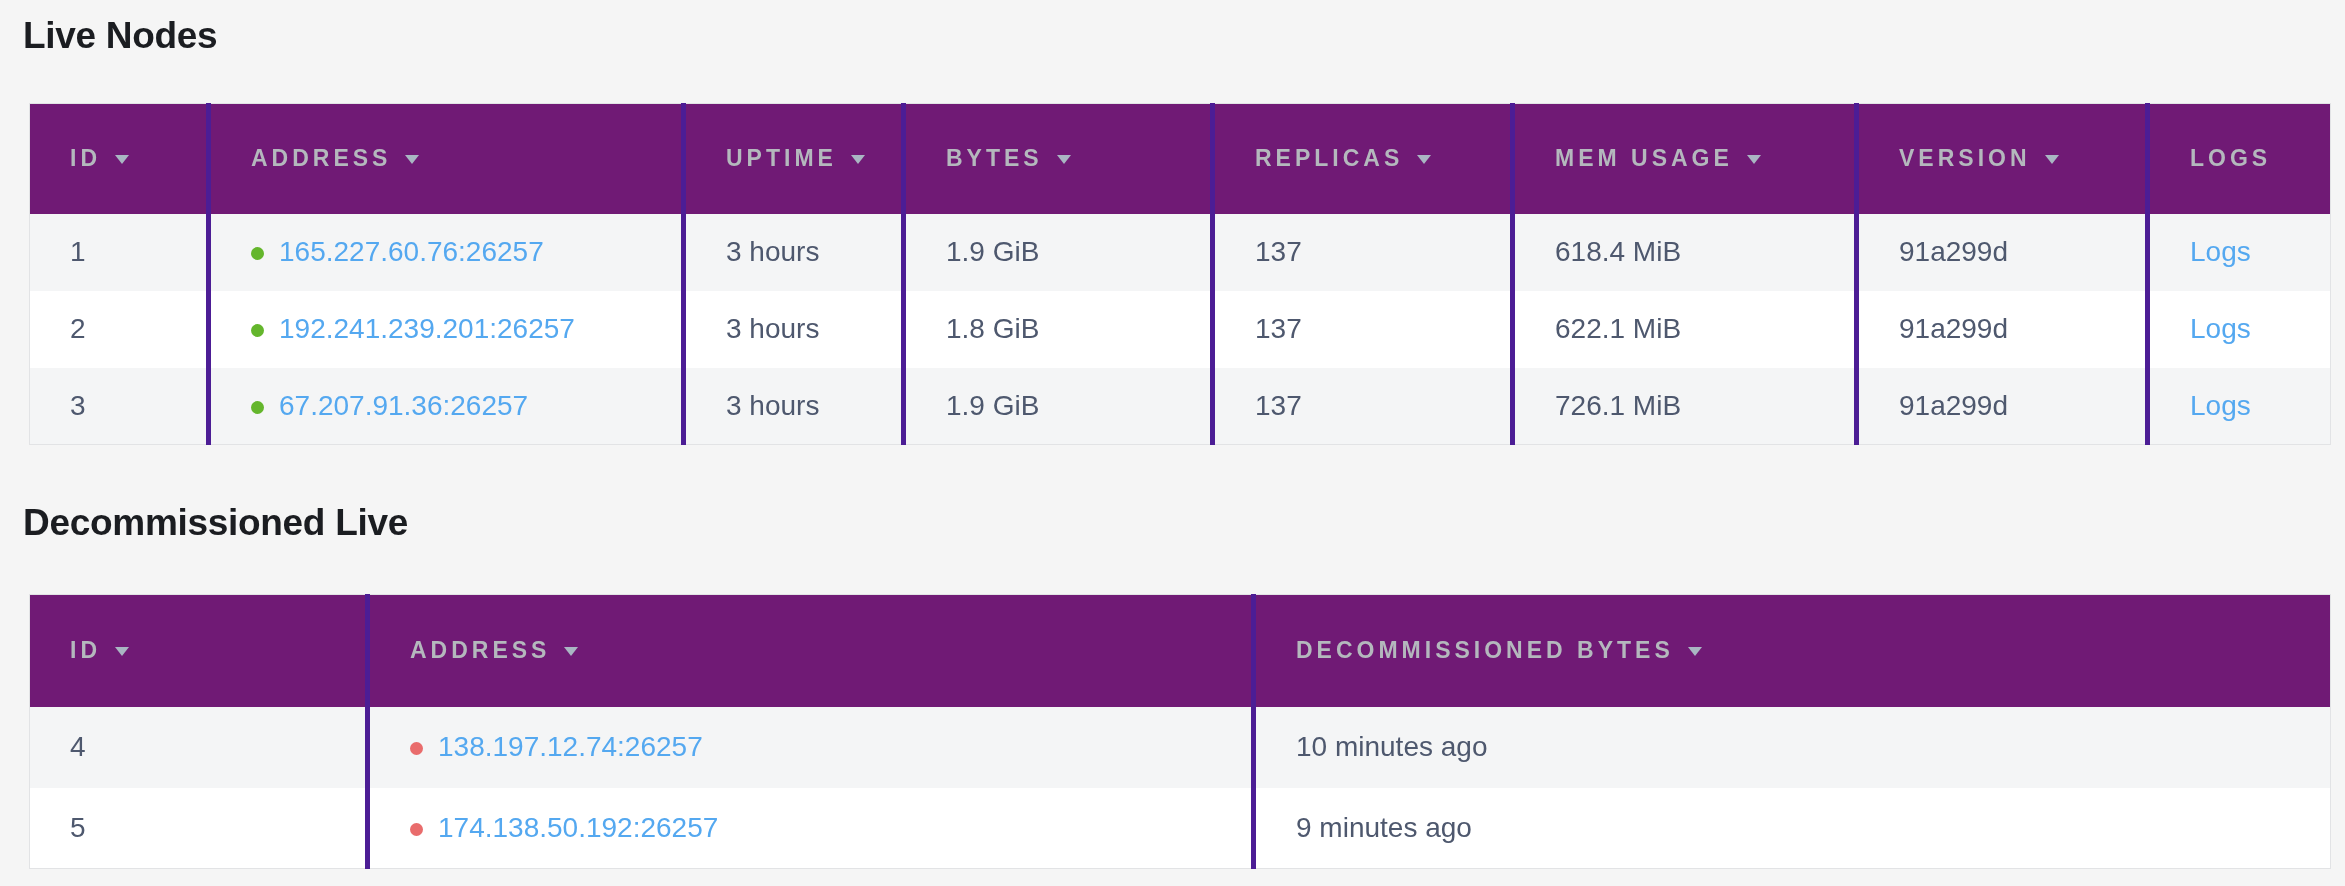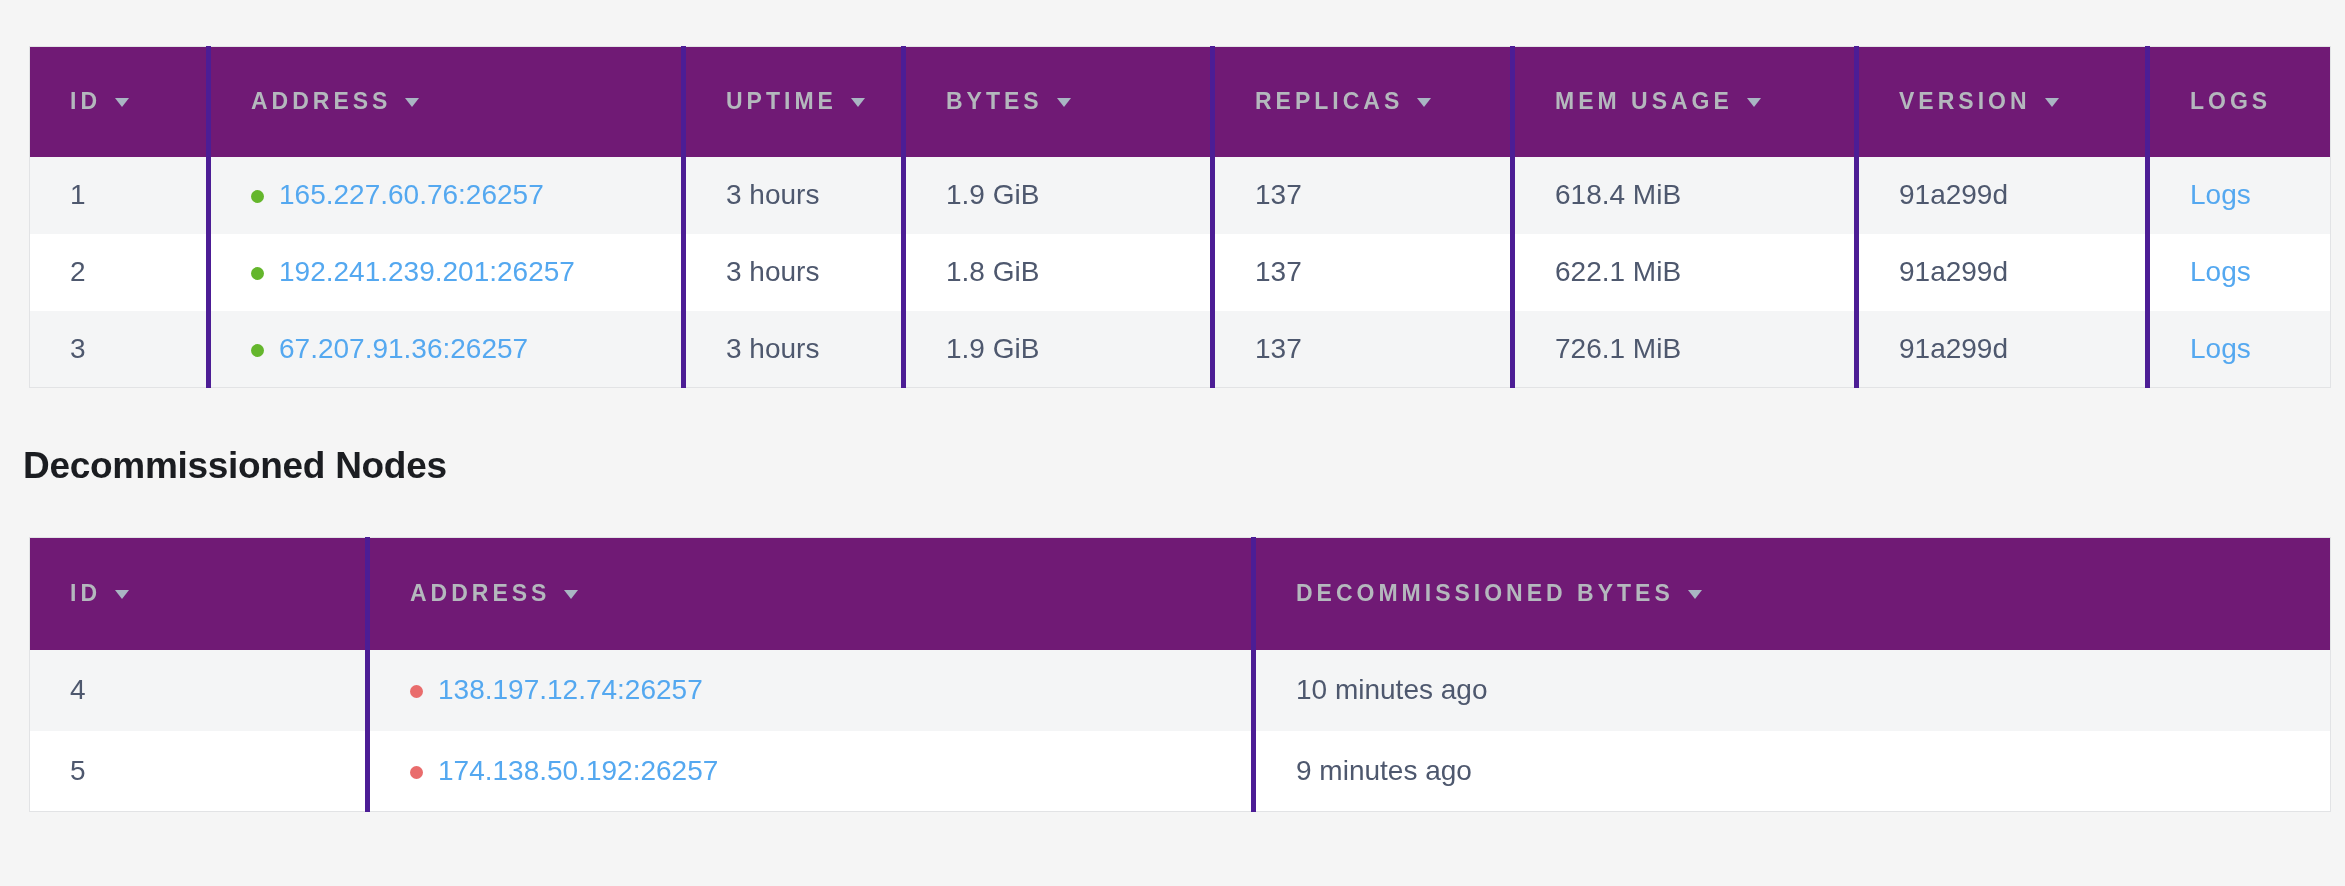--- a/index.html
+++ b/index.html
@@ -87,20 +87,21 @@
     text-decoration: none;
     cursor: pointer;
     margin-top: 16px;
   }
 </style>
 </head>
 <body>
 
 <div class="page">
 
+  <h1 id="live-title" class="section-title">Live Nodes</h1>
 
   <table id="live-table" class="nodes-table">
     <colgroup>
       <col style="width:179px">
         <col style="width:475px">
         <col style="width:220px">
         <col style="width:309px">
       <col style="width:300px">
         <col style="width:344px">
         <col style="width:291px">
@@ -145,21 +146,21 @@
         <td>3 hours</td>
         <td>1.9 GiB</td>
         <td>137</td>
         <td>726.1 MiB</td>
         <td>91a299d</td>
         <td><a class="cell-link">Logs</a></td>
       </tr>
     </tbody>
   </table>
 
-  <h1 id="decom-title" class="section-title">Decommissioned Nodes</h1>
+  <h1 id="decom-title" class="section-title">Decommissioned Live</h1>
 
   <table id="decom-table" class="nodes-table">
     <colgroup>
       <col style="width:338px">
         <col style="width:886px">
         <col style="width:1077px">
     </colgroup>
     <thead>
       <tr>
         <th><span>ID</span><span class="sort-arrow"></span></th>

